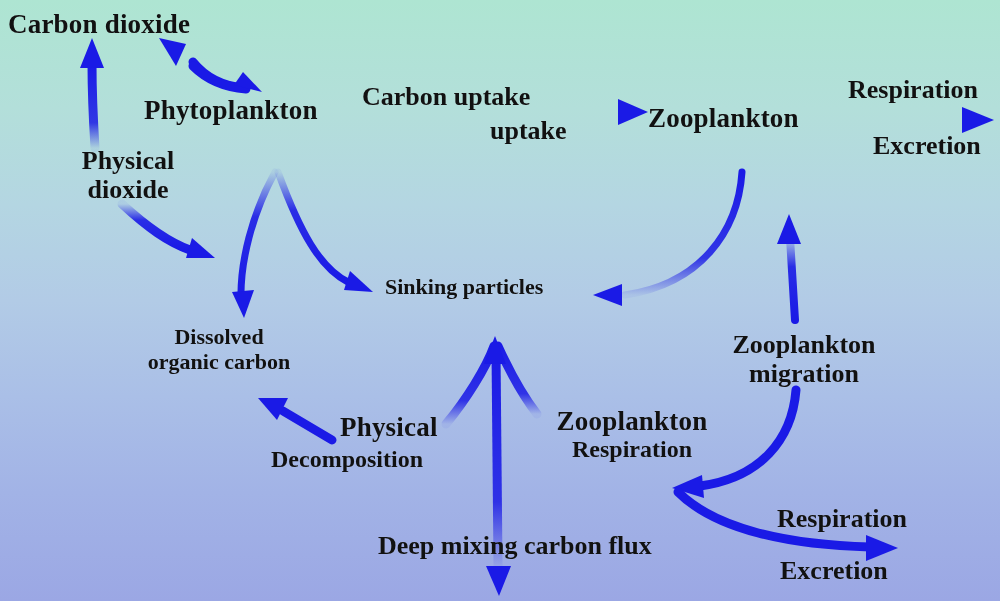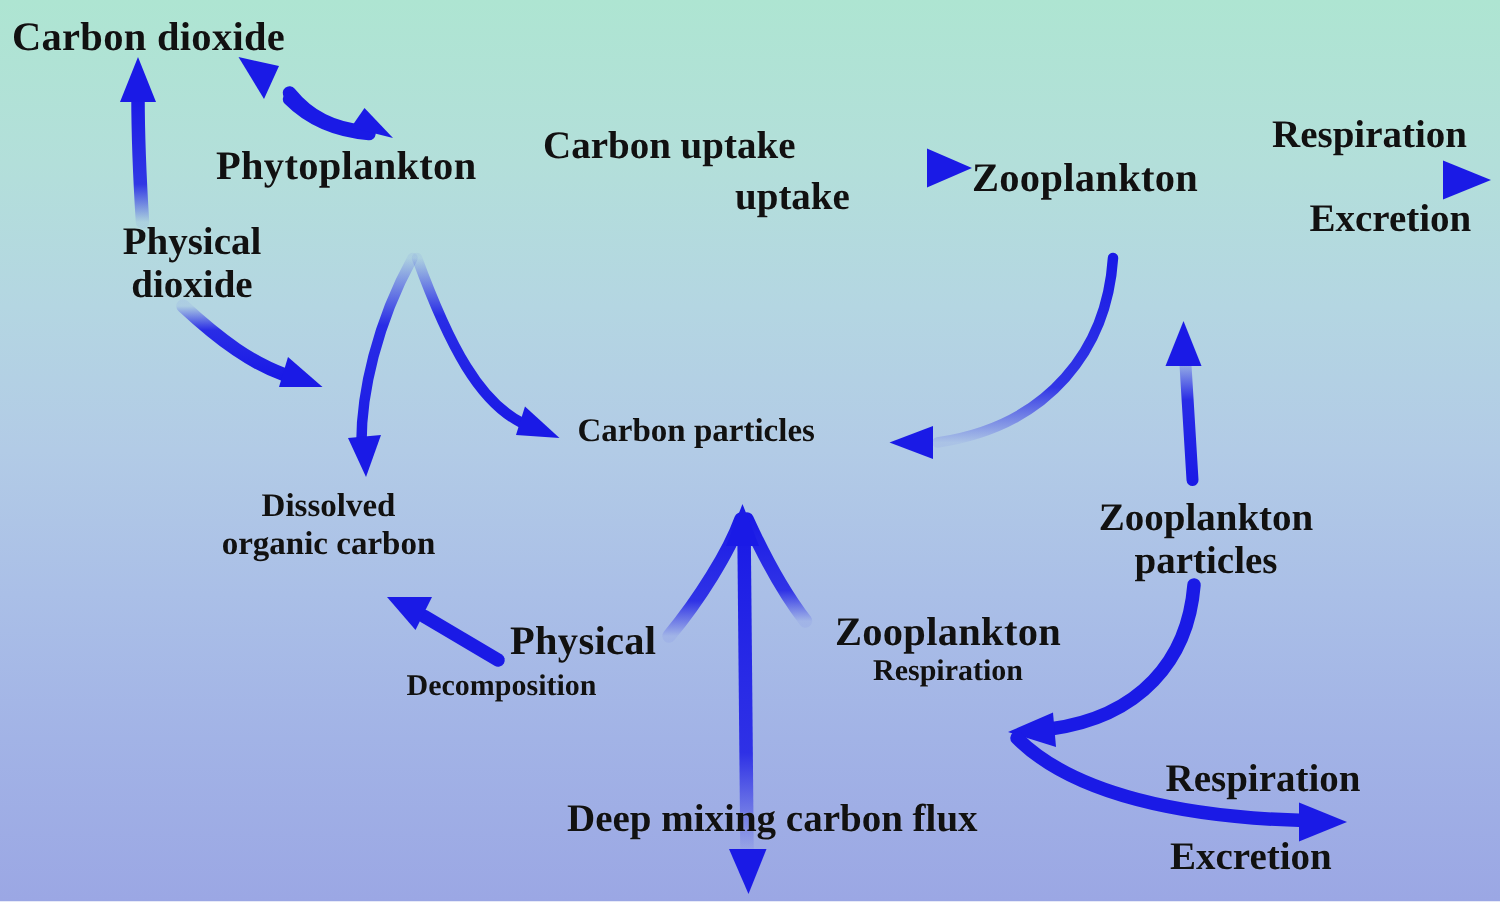--- a/index.html
+++ b/index.html
@@ -34,21 +34,21 @@
     color: #111111;
     font-weight: bold;
     white-space: nowrap;
     line-height: 1.08;
     text-shadow: 0 0 1px rgba(255,255,255,0.25);
   }
   .lbl.center { text-align: center; }
   .node-lg  { font-size: 27px; letter-spacing: 0.2px; }
   .node-md  { font-size: 22px; }
   .flow-md  { font-size: 26px; }
-  .flow-sm  { font-size: 20px; }
+  .flow-sm  { font-size: 24px; }
   .stack    { line-height: 1.12; }
 
   
   #lbl-carbon-dioxide      { left: 8px;   top: 10px;  }
   #lbl-phytoplankton       { left: 144px; top: 96px;  }
   #lbl-zooplankton-top     { left: 648px; top: 104px; }
   #lbl-carbon-uptake       { left: 362px; top: 83px;  }
   #lbl-grazing             { left: 490px; top: 117px; }
   #lbl-respiration-top     { left: 848px; top: 76px;  }
   #lbl-excretion-top       { left: 873px; top: 132px; }
@@ -176,39 +176,39 @@
 
   <div class="lbl flow-md" id="lbl-respiration-top">Respiration</div>
 
   <div class="lbl flow-md" id="lbl-excretion-top">Excretion</div>
 
   <div class="lbl flow-md center stack" id="lbl-physical-mixing">
     <div>Physical</div>
     <div>dioxide</div>
   </div>
 
-  <div class="lbl node-md" id="lbl-sinking-particles">Carbon particles</div>
+  <div class="lbl node-md" id="lbl-sinking-particles">Sinking particles</div>
 
   <div class="lbl node-md center stack" id="lbl-dissolved-oc">
     <div>Dissolved</div>
     <div>organic carbon</div>
   </div>
 
   <div class="lbl node-lg" id="lbl-bacteria">Physical</div>
 
   <div class="lbl flow-sm" id="lbl-decomposition">Decomposition</div>
 
   <div class="lbl center stack" id="lbl-zoo-consumption">
     <div class="node-lg">Zooplankton</div>
     <div class="flow-sm">Respiration</div>
   </div>
 
   <div class="lbl flow-md center stack" id="lbl-zoo-migration">
     <div>Zooplankton</div>
-    <div>particles</div>
+    <div>migration</div>
   </div>
 
   <div class="lbl flow-md" id="lbl-deep-ocean-flux">Deep mixing carbon flux</div>
 
   <div class="lbl flow-md" id="lbl-respiration-bottom">Respiration</div>
 
   <div class="lbl flow-md" id="lbl-excretion-bottom">Excretion</div>
 
 </div>
 

